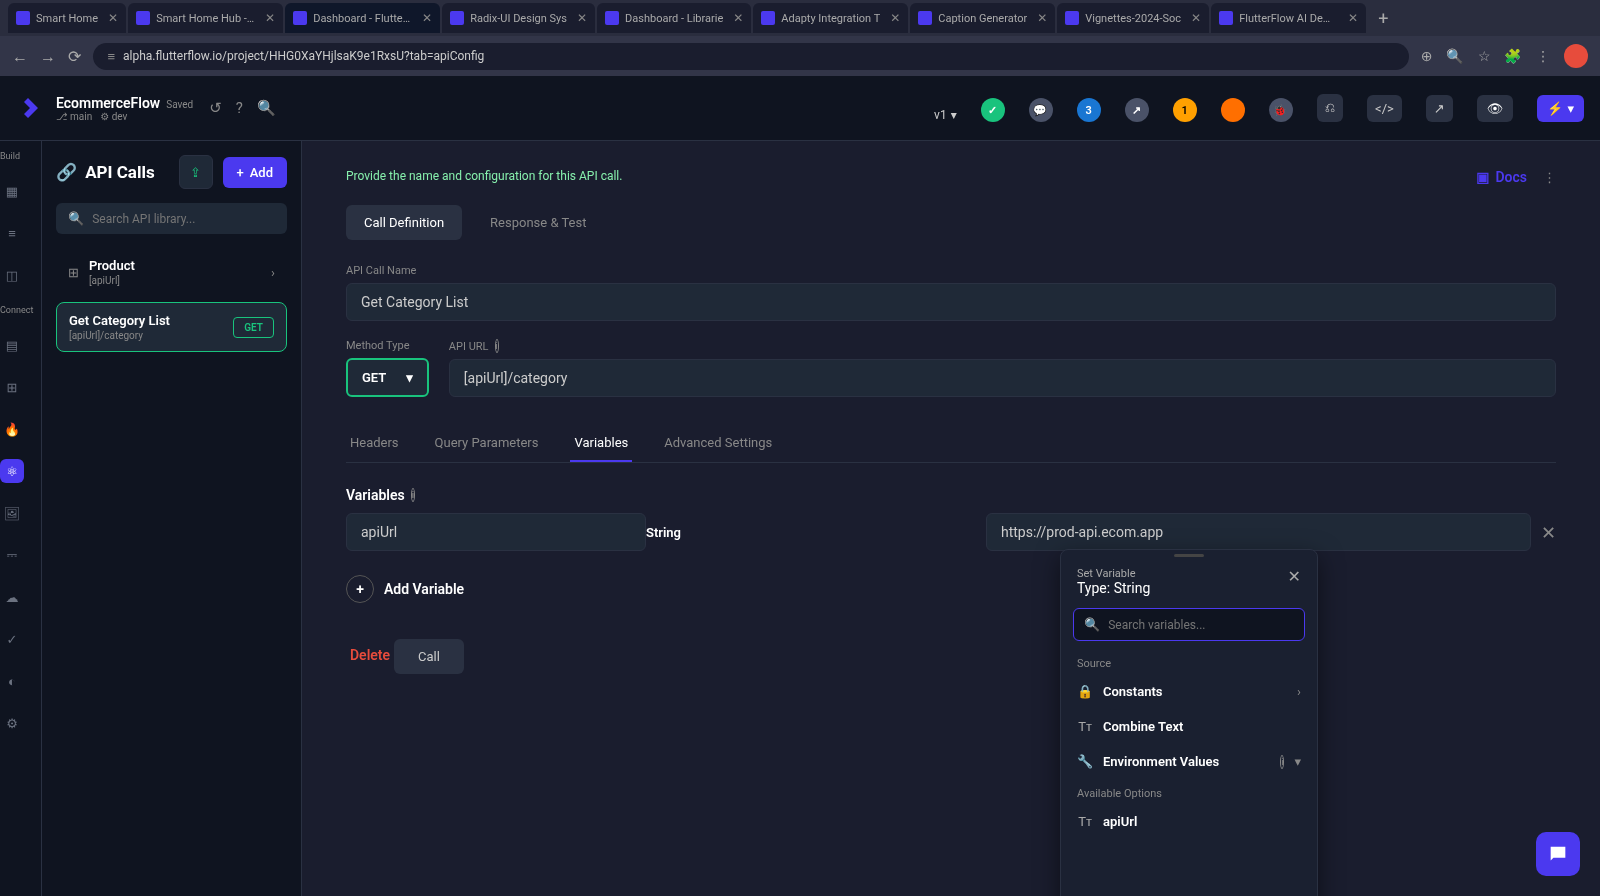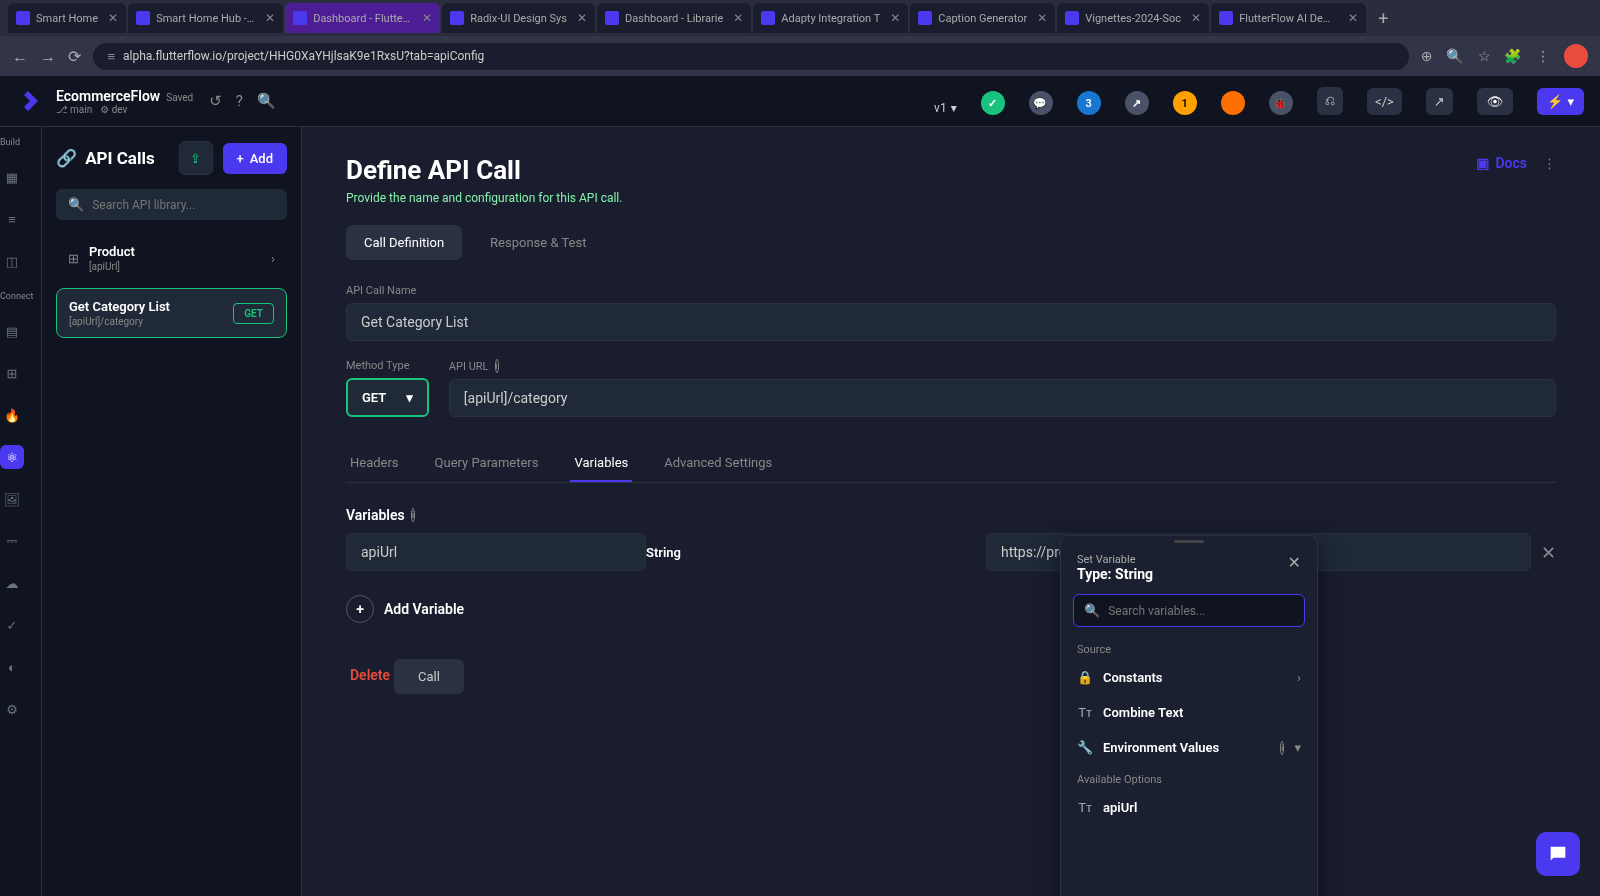--- a/index.html
+++ b/index.html
@@ -1,31 +1,31 @@
 <!DOCTYPE html>
 <html><head>
 <meta charset="utf-8">
 <style>
 *{margin:0;padding:0;box-sizing:border-box;font-family:-apple-system,BlinkMacSystemFont,'Segoe UI',Roboto,sans-serif}
 body{background:#1a1d2e;color:#fff;width:1600px;height:896px;overflow:hidden;font-size:13px}
 .chrome-top{background:#2a2d3e;height:36px;display:flex;align-items:center;padding:0 8px}
 .tab{display:flex;align-items:center;background:#1a1d2e;border-radius:6px 6px 0 0;padding:0 8px;height:30px;margin-right:2px;font-size:11px;color:#aaa;max-width:155px;gap:6px}
-.tab.active{background:#4c1d95}
+.tab.active{background:#0f172a}
 .tab-fav{width:14px;height:14px;background:#4b39ef;border-radius:2px;flex-shrink:0}
 .tab-title{white-space:nowrap;overflow:hidden;text-overflow:ellipsis}
 .tab-close{font-size:12px;color:#888;cursor:pointer;margin-left:4px}
 .new-tab{color:#aaa;font-size:18px;padding:0 10px;cursor:pointer}
 .addr-bar{background:#323548;height:40px;display:flex;align-items:center;padding:0 12px;gap:12px}
 .nav-btn{color:#aaa;font-size:16px;cursor:pointer}
 .url-box{flex:1;background:#1a1d2e;border-radius:16px;padding:6px 14px;display:flex;align-items:center;gap:8px;color:download}
 .url-text{color:#ccc;font-size:12px}
 .addr-right{display:flex;gap:14px;align-items:center}
 .addr-icon{color:#aaa;font-size:14px;cursor:pointer}
 .avatar{width:24px;height:24px;border-radius:50%;background:#e74c3c}
-.app-header{height:51px;background:#0f1420;display:flex;align-items:center;padding:0 16px;justify-content:space-between;border-bottom:1px solid #2a3142}
+.app-header{height:65px;background:#0f1420;display:flex;align-items:center;padding:0 16px;justify-content:space-between;border-bottom:1px solid #2a3142}
 .header-left{display:flex;align-items:center;gap:16px}
 .logo{width:24px;height:24px}
 .logo svg{width:24px;height:24px;fill:#4b39ef}
 .proj-info{display:flex;flex-direction:column}
 .proj-name{font-size:14px;font-weight:600;color:#fff}
 .proj-meta{font-size:10px;color:#888;display:flex;gap:8px}
 .header-icons{display:flex;gap:14px;align-items:center;color:#888}
 .hdr-ico{cursor:pointer;font-size:15px}
 .header-right{display:flex;gap:24px;align-items:flex-end}
 .ver{font-size:12px;color:#ccc;display:flex;align-items:center;gap:4px}
@@ -83,21 +83,21 @@
 .del-x{color:#888;cursor:pointer;font-size:18px}
 .add-var{display:flex;align-items:center;gap:10px;margin-top:24px;font-size:14px;font-weight:600;cursor:pointer}
 .plus-circ{width:28px;height:28px;border:1px solid #555;border-radius:50%;display:flex;align-items:center;justify-content:center}
 .footer-row{display:flex;justify-content:flex-start;margin-top:36px}
 .del-btn{color:#e74c3c;font-size:14px;font-weight:600;cursor:pointer;padding:8px 4px}
 .save-btn{background:#2a3142;border-radius:6px;padding:10px 24px;font-size:13px;color:#ccc;cursor:pointer}
 .popover{position:absolute;top:408px;left:758px;width:258px;background:#1a2030;border:1px solid #2a3142;border-radius:8px;box-shadow:0 8px 24px rgba(0,0,0,0.5);z-index:10}
 .pop-grip{width:30px;height:3px;background:#444;border-radius:2px;margin:4px auto 0}
 .pop-head{padding:10px 16px 4px;display:flex;justify-content:space-between;align-items:flex-start}
 .pop-titles{font-size:11px;color:#aaa}
-.pop-type{font-size:14px;font-weight:700;color:#fff}
+.pop-type{font-size:14px;font-weight:400;color:#fff}
 .pop-close{color:#aaa;cursor:pointer;font-size:16px}
 .pop-search{margin:8px 12px;background:#0f1420;border:1px solid #4b39ef;border-radius:6px;padding:8px 10px;display:flex;align-items:center;gap:8px}
 .pop-search input{background:transparent;border:none;outline:none;color:#fff;font-size:12px;flex:1}
 .pop-sec-label{font-size:11px;color:#888;padding:8px 16px 4px}
 .pop-item{display:flex;align-items:center;padding:10px 16px;gap:10px;font-size:13px;cursor:pointer}
 .pop-item-label{flex:1;font-weight:600}
 .pop-ico{width:16px;text-align:center;color:#aaa}
 .info-ico{width:14px
 
 per;height:14px;border:1px solid #888;border-radius:50%;display:inline-flex;align-items:center;justify-content:center;font-size:9px;color:#888}
@@ -265,21 +265,20 @@
         <div class="sb-name">Get Category List</div>
         <div class="sb-sub">[apiUrl]/category</div>
       </div>
       <span class="method-badge">GET</span>
     </div>
   </div>
 
   <div class="content">
     <div class="pg-head">
       <div>
-        <div class="pg-title">Define API Call</div>
         <div class="pg-sub">Provide the name and configuration for this API call.</div>
       </div>
       <div style="display:flex;gap:16px;align-items:center">
         <div class="docs-link">
             <span>▣</span>
             <span>Docs</span>
           </div>
         <span style="color:#888">⋮</span>
       </div>
     </div>

